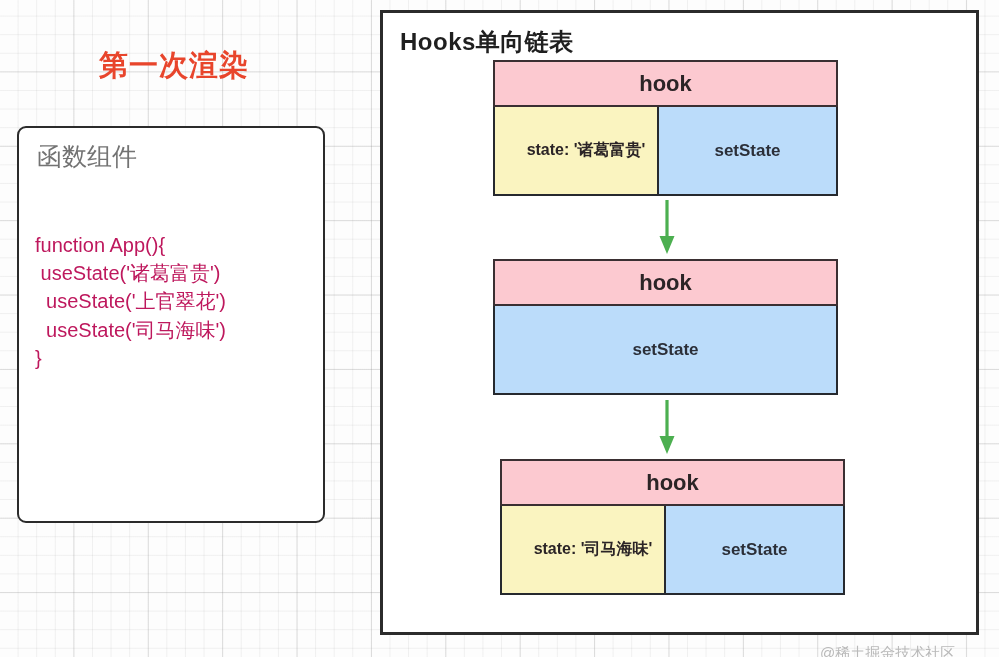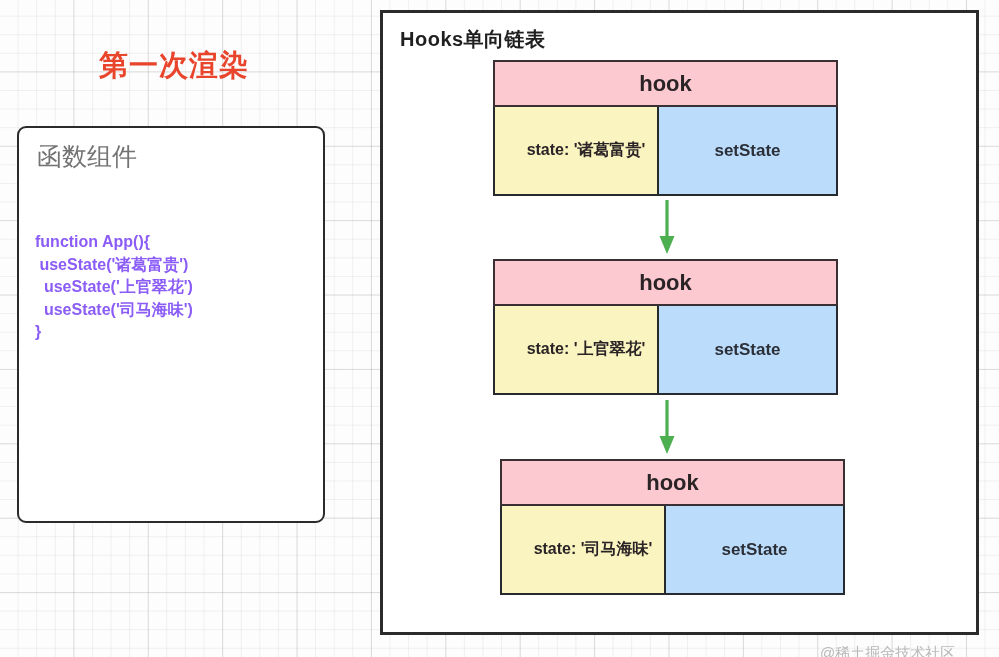--- a/index.html
+++ b/index.html
@@ -63,43 +63,42 @@
     left: 18px;
     top: 12px;
     font-size: 25px;
     color: #737373;
     white-space: nowrap;
   }
   #component-code {
     position: absolute;
     left: 16px;
     top: 103px;
-    font-size: 16px;
+    font-size: 20px;
     line-height: 1.41;
-    color: #8b5cf6;
+    color: #be185d;
     white-space: pre;
-    font-weight: bold;
   }
 
   
   #hooks-panel {
     position: absolute;
     left: 380px;
     top: 10px;
     width: 599px;
     height: 625px;
     background: #ffffff;
     border: 3px solid #2b2b2b;
     box-sizing: border-box;
   }
   #hooks-panel-title {
     position: absolute;
     left: 17px;
     top: 13px;
-    font-size: 20px;
+    font-size: 24px;
     font-weight: bold;
     color: #1f1f1f;
     letter-spacing: 0.5px;
     white-space: nowrap;
   }
 
   
   .hook-node {
     position: absolute;
     box-sizing: border-box;
@@ -198,21 +197,20 @@
   <div class="connector" style="top:200px;">
     <svg width="24" height="56" viewBox="0 0 24 56">
       <line x1="12" y1="0" x2="12" y2="40" stroke="#4caf50" stroke-width="3.2"></line>
       <polygon points="12,54 4.5,36 19.5,36" fill="#4caf50"></polygon>
     </svg>
   </div>
 
   <div class="hook-node" style="left:493px; top:259px; width:345px;">
     <div class="hook-header">hook</div>
     <div class="hook-body">
-      <div class="hook-state">state: '上官翠花'</div>
       <div class="hook-setstate">setState</div>
     </div>
   </div>
 
   <div class="connector" style="top:400px;">
     <svg width="24" height="56" viewBox="0 0 24 56">
       <line x1="12" y1="0" x2="12" y2="40" stroke="#4caf50" stroke-width="3.2"></line>
       <polygon points="12,54 4.5,36 19.5,36" fill="#4caf50"></polygon>
     </svg>
   </div>

